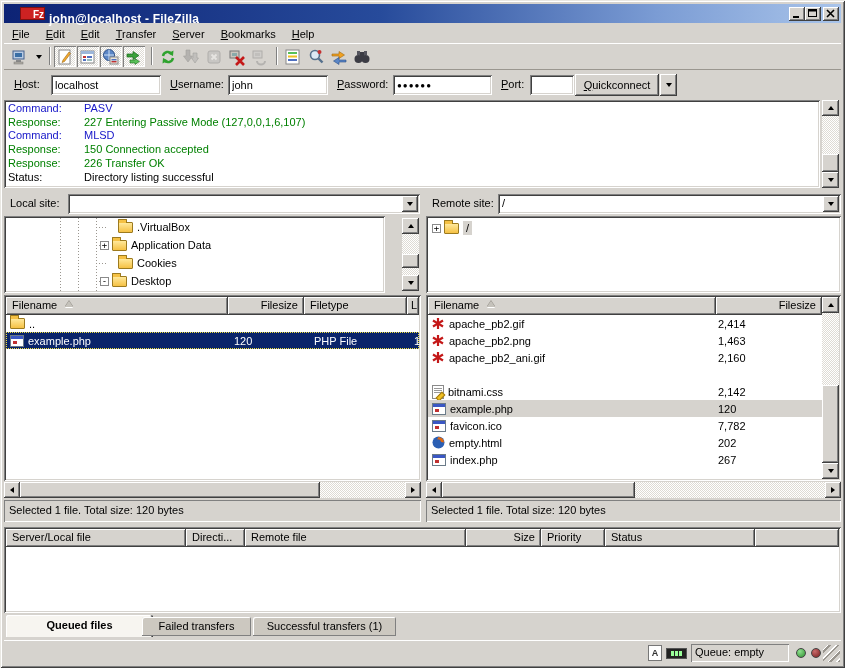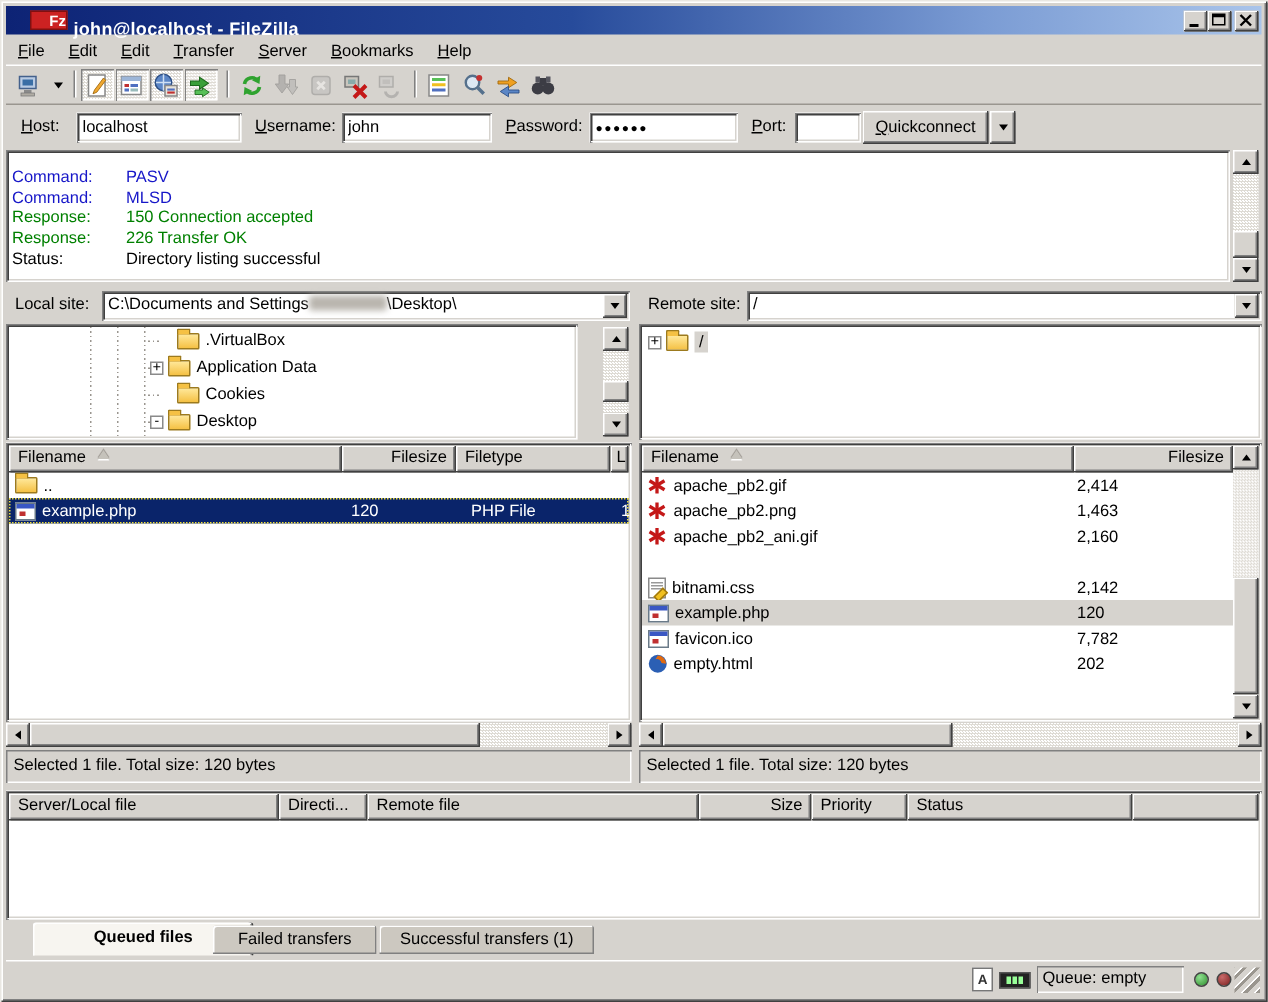--- a/index.html
+++ b/index.html
@@ -46,21 +46,21 @@
   .qlbl { position:absolute; top:8px; display:inline-block; }
   .qlbl::first-letter { text-decoration:underline; }
   .qfield { position:absolute; top:5px; height:20px; background:#fff; border:0; padding:2px 4px;
     font:11px "Liberation Sans","DejaVu Sans",sans-serif;
     box-shadow: inset 1px 1px 0 #808080, inset -1px -1px 0 #fff, inset 2px 2px 0 #404040, inset -2px -2px 0 #d6d3ce; outline:none; }
   #qc-btn { position:absolute; left:571px; top:4px; width:84px; height:22px; text-align:center; line-height:22px; }
   #qc-btn::first-letter { text-decoration:underline; }
   #qc-drop { position:absolute; left:656px; top:4px; width:17px; height:22px; display:flex; align-items:center; justify-content:center; }
 
   
-  #logbox { position:absolute; left:4px; top:100px; width:816px; height:88px; background:#fff; padding:12px 0 0 4px; overflow:hidden;
+  #logbox { position:absolute; left:4px; top:100px; width:816px; height:88px; background:#fff; padding:2px 0 0 4px; overflow:hidden;
     box-shadow: inset 1px 1px 0 #808080, inset -1px -1px 0 #fff, inset 2px 2px 0 #404040, inset -2px -2px 0 #d6d3ce; }
   .logline { line-height:13.7px; white-space:nowrap; }
   .logline .ll { display:inline-block; width:76px; }
   .log-command { color:#1616c8; }
   .log-response { color:#008000; }
   .log-status { color:#000; }
 
   
   .sbv { position:absolute; width:17px; }
   .sbh { position:absolute; height:16px; }
@@ -308,39 +308,39 @@
     <label class="qlbl" style="left:497px">Port:</label>
     <input class="qfield" style="left: 526px; width: 44px;" value="">
     <span id="qc-btn" class="rs">Quickconnect</span>
     <span id="qc-drop" class="rs">
         <span class="arr-dn"></span>
       </span>
   </div>
 
   <div id="logbox">
     <div class="logline log-command"><span class="ll">Command:</span><span>PASV</span></div>
+    <div class="logline log-response"><span class="ll">Response:</span><span>227 Entering Passive Mode (127,0,0,1,6,107)</span></div>
     <div class="logline log-command"><span class="ll">Command:</span><span>MLSD</span></div>
     <div class="logline log-response"><span class="ll">Response:</span><span>150 Connection accepted</span></div>
     <div class="logline log-response"><span class="ll">Response:</span><span>226 Transfer OK</span></div>
     <div class="logline log-status"><span class="ll">Status:</span><span>Directory listing successful</span></div>
   </div>
   <div class="sbv" style="left:822px; top:100px; height:88px">
     <span class="strack" style="left:0; top:0; width:17px; height:88px"></span>
     <span class="sbtn" style="left:0; top:0; width:17px; height:16px">
         <span class="arr-up"></span>
       </span>
     <span class="sthumb" style="left:0; top:54px; width:17px; height:18px"></span>
     <span class="sbtn" style="left:0; top:72px; width:17px; height:16px">
         <span class="arr-dn"></span>
       </span>
   </div>
 
   <span class="sitelbl" style="left:10px">Local site:</span>
   <div class="combo" style="left:68px; width:352px">
-    <span class="ctext"><span>C:\Documents and Settings</span><span class="blurred"></span><span>\Desktop\</span></span>
     <span class="cbtn">
         <span class="arr-dn"></span>
       </span>
   </div>
 
   <span class="sitelbl" style="left:432px">Remote site:</span>
   <div class="combo" style="left:498px; width:343px">
     <span class="ctext">/</span>
     <span class="cbtn">
         <span class="arr-dn"></span>
@@ -478,20 +478,26 @@
     </div>
     <div class="frow" style="left:2px; top:139px; width:394px">
       <span style="width:4px"></span>
         <svg class="ico-ff" viewBox="0 0 13 13">
           <circle cx="6.5" cy="6.5" r="6" fill="#2b5fb4"></circle>
           <path d="M6.5 1 A5.5 5.5 0 0 1 12 6.5 L9 6 A3 3 0 0 0 5 3.5 Z" fill="#e06a10"></path>
         </svg>
       <span class="fname">empty.html</span>
       <span class="fsize" style="left:290px; width:94px">202</span>
     </div>
+    <div class="frow" style="left:2px; top:156px; width:394px">
+      <span style="width:4px"></span>
+        <span class="ico-winapp"></span>
+      <span class="fname">index.php</span>
+      <span class="fsize" style="left:290px; width:94px">267</span>
+    </div>
     <div class="sbv" style="left:396px; top:2px; height:182px">
       <span class="strack" style="left:0; top:0; width:17px; height:182px"></span>
       <span class="sbtn" style="left:0; top:0; width:17px; height:16px">
           <span class="arr-up"></span>
         </span>
       <span class="sthumb" style="left:0; top:88px; width:17px; height:78px"></span>
       <span class="sbtn" style="left:0; top:166px; width:17px; height:16px">
           <span class="arr-dn"></span>
         </span>
     </div>
@@ -527,21 +533,21 @@
       <span class="hc" style="width:59px">Directi...</span>
       <span class="hc" style="width:221px">Remote file</span>
       <span class="hc num" style="width:75px">Size</span>
       <span class="hc" style="width:64px">Priority</span>
       <span class="hc" style="width:150px">Status</span>
       <span class="hc" style="width:84px"></span>
     </div>
   </div>
 
   <div id="tabs">
-    <span class="tab active" style="left:18px; width:147px">Queued files</span>
+    <span class="tab active" style="left:2px; width:147px">Queued files</span>
     <span class="tab" style="left:138px; width:109px">Failed transfers</span>
     <span class="tab" style="left:249px; width:143px">Successful transfers (1)</span>
   </div>
 
   <div id="statusbar">
     <span id="dtype-icon">A</span>
     <span id="speed-icon">
         <i></i>
         <i></i>
         <i></i>

